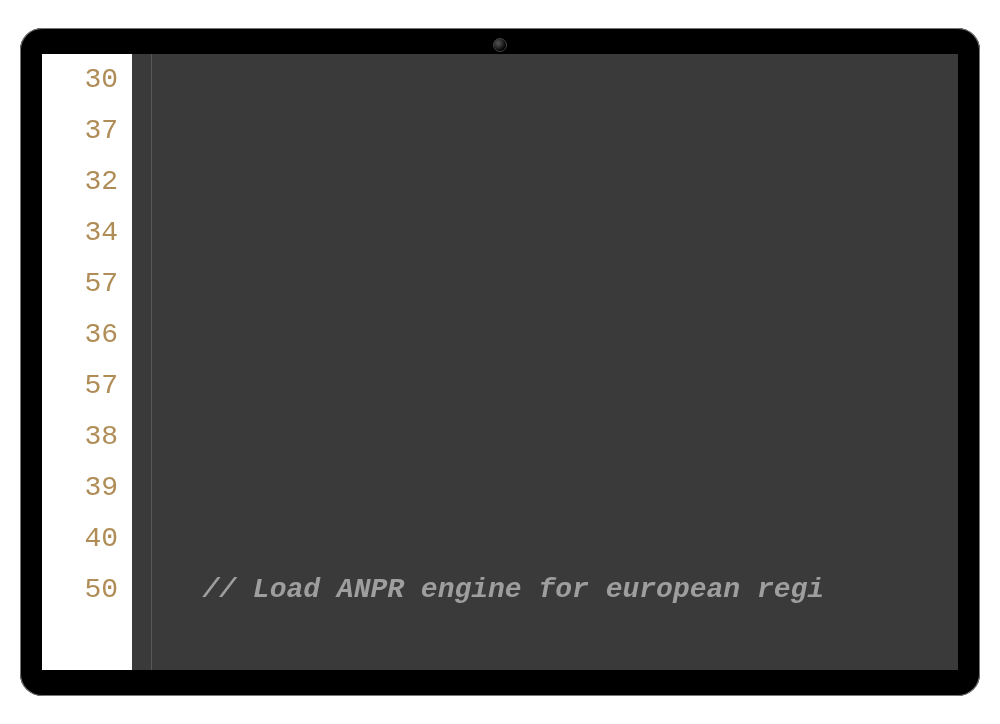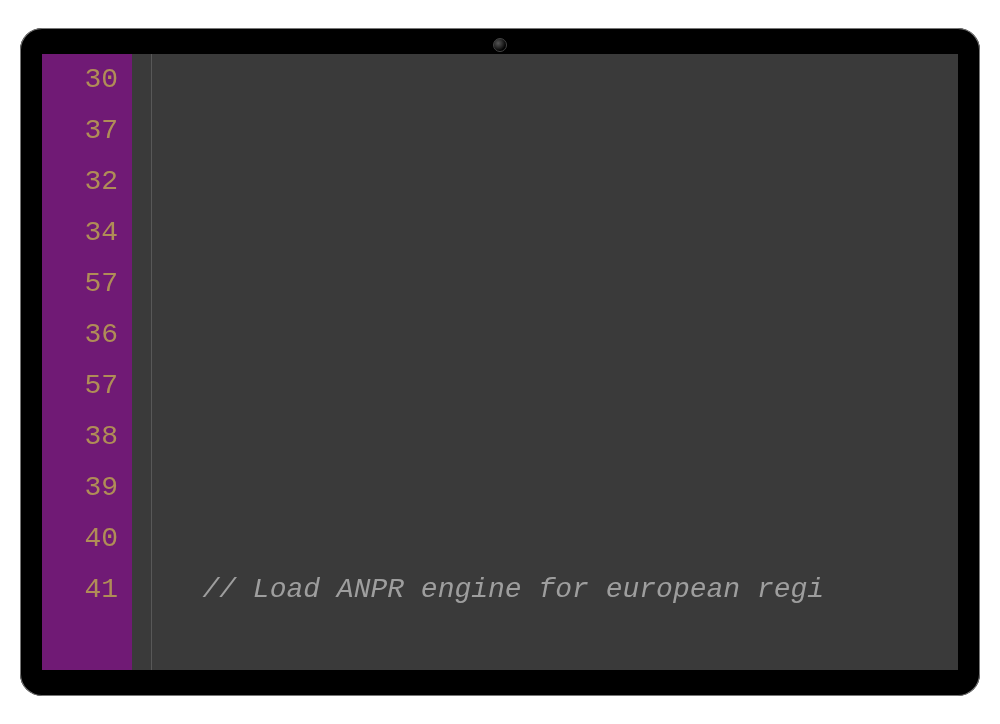--- a/index.html
+++ b/index.html
@@ -48,21 +48,21 @@
   .code-area {
     display: flex;
     width: 100%;
     height: 100%;
     font-size: 28px;
     line-height: 51px;
   }
 
   .gutter {
     flex: 0 0 90px;
-    background: #701a75;
+    background: #ffffff;
     color: #b08d57;
     text-align: right;
     padding: 0 14px 0 0;
     user-select: none;
     box-sizing: border-box;
   }
 
   .gutter div {
     height: 51px;
   }
@@ -85,20 +85,21 @@
     background: #585858;
   }
 
   .code-lines {
     position: relative;
     z-index: 1;
   }
 
   .code-lines div {
     height: 51px;
+    font-weight: bold;
   }
 
   .tok-comment { color: #9e9e9e; font-style: italic; }
 </style>
 </head>
 <body>
 
 <div class="tablet">
   <div class="camera"></div>
   <div class="screen">
@@ -108,21 +109,21 @@
         <div>30</div>
         <div>37</div>
         <div>32</div>
         <div>34</div>
         <div>57</div>
         <div>36</div>
         <div>57</div>
         <div>38</div>
         <div>39</div>
         <div>40</div>
-        <div>41</div>
+        <div>50</div>
       </div>
 
       <div class="code">
         <div class="indent-guide"></div>
         <div class="code-lines">
           
           <div></div>
           
           <div><span>   </span><span class="tok-comment">// Load ANPR engine for european regi</span></div>
           

